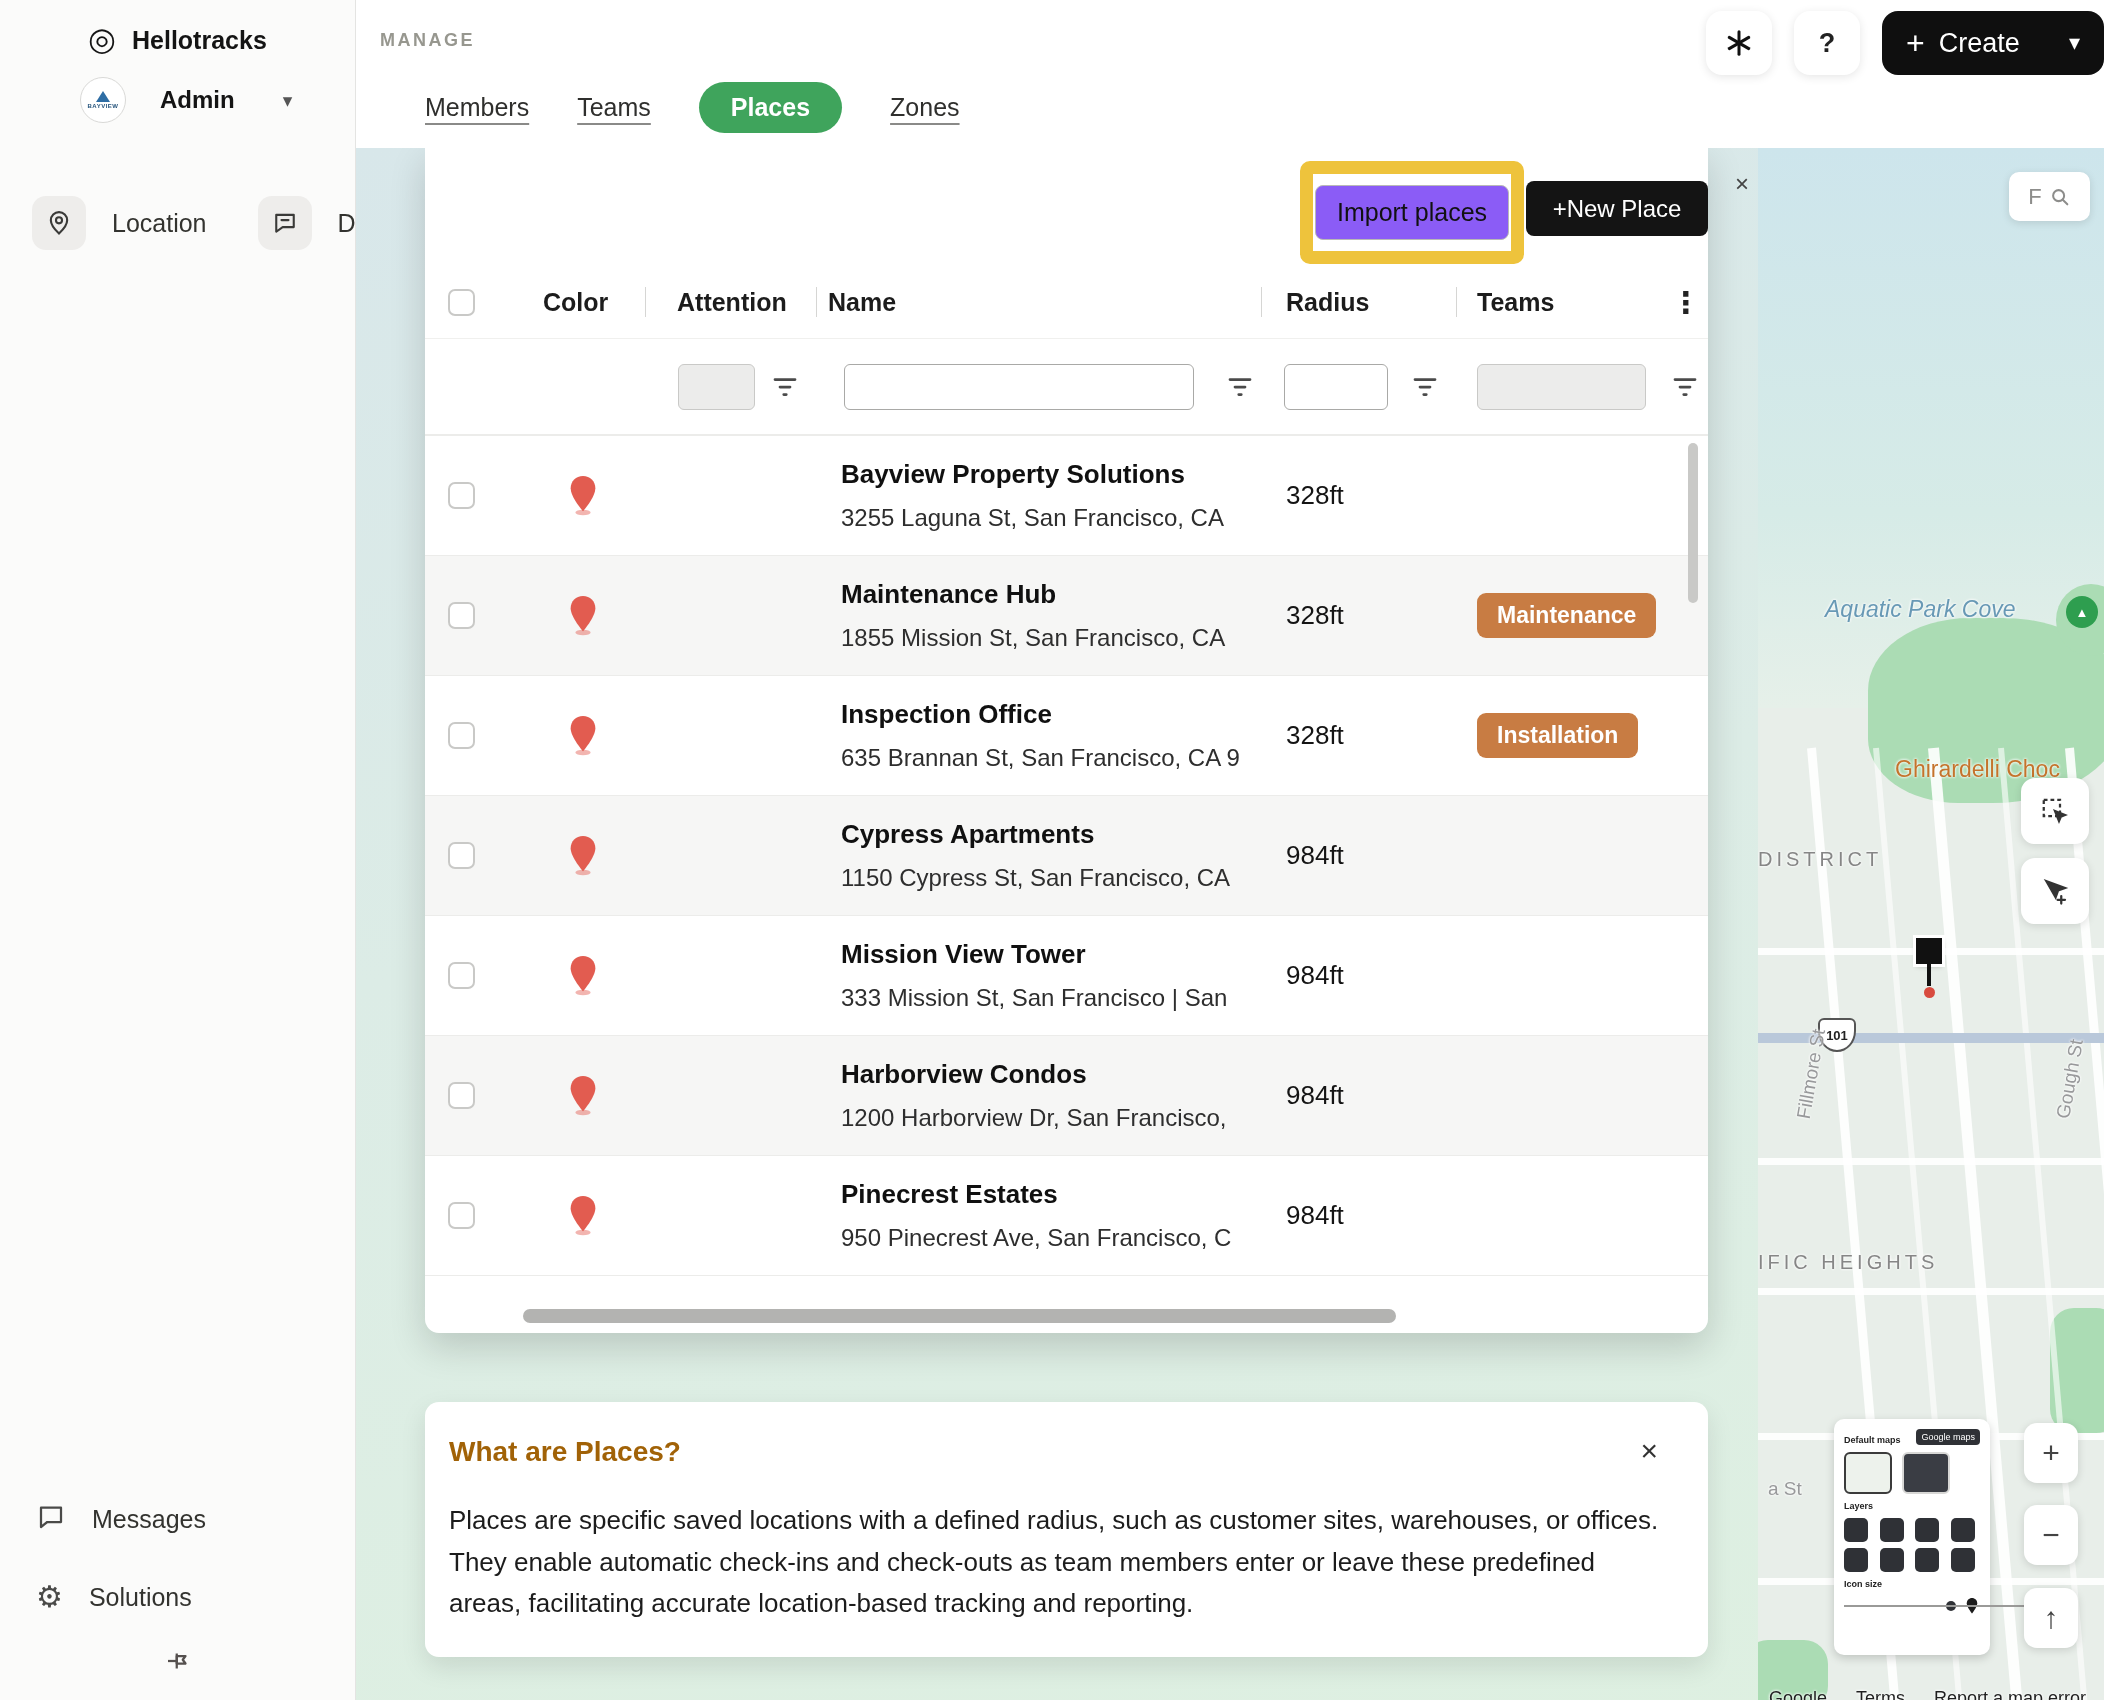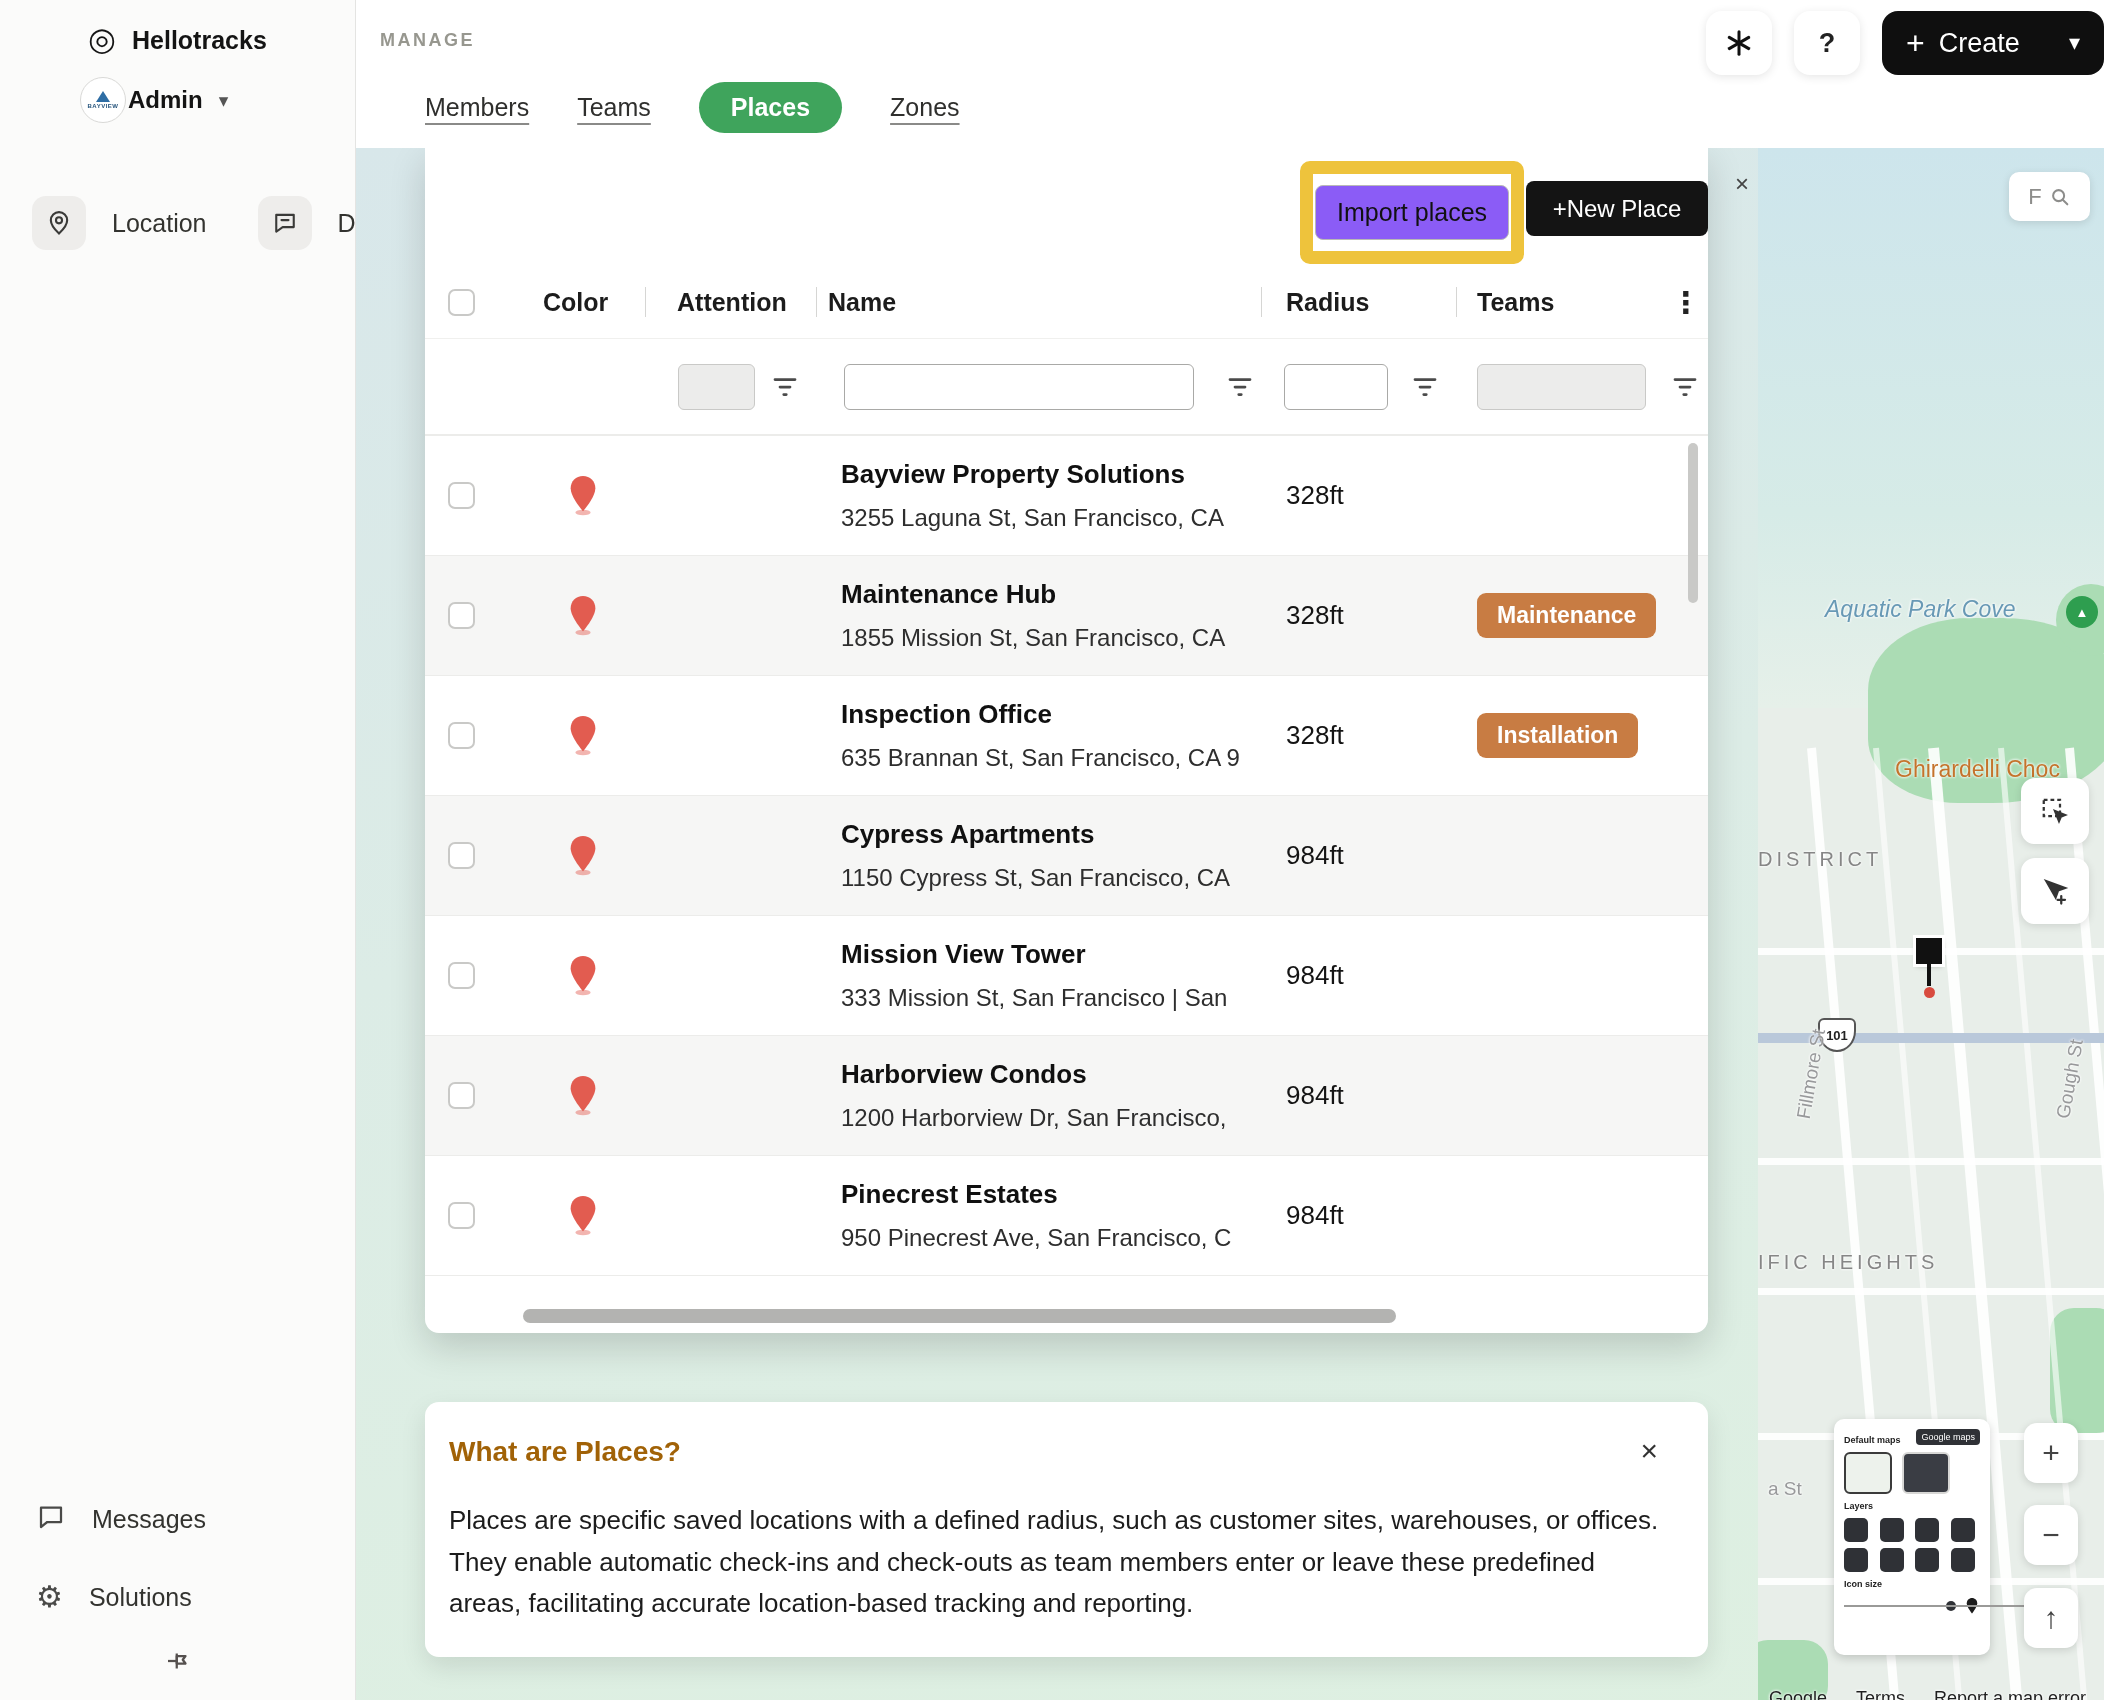--- a/index.html
+++ b/index.html
@@ -5,21 +5,21 @@
   *{box-sizing:border-box;margin:0;padding:0}
   body{font-family:"Liberation Sans","DejaVu Sans",sans-serif;background:#fff}
   .app{position:relative;width:2104px;height:1700px;display:flex;overflow:hidden;background:#fff}
 
   
   .sidebar{width:356px;min-width:356px;height:100%;background:#fbfbfa;border-right:1px solid #e4e4e2;display:flex;flex-direction:column}
   .brand-row{display:flex;align-items:center;gap:16px;padding:26px 30px 6px 86px;position:relative}
   .brand-logo{position:absolute;left:88px;top:20px;font-size:32px;color:#141414}
   .brand-row{padding-left:132px}
   .brand-name{font-size:25px;font-weight:700;color:#141414}
-  .admin-row{display:flex;align-items:center;gap:2px;padding:16px 30px 10px 80px}
+  .admin-row{display:flex;align-items:center;gap:34px;padding:16px 30px 10px 80px}
   .avatar{width:46px;height:46px;border-radius:50%;background:#fff;border:1px solid #d9d9d7;display:flex;flex-direction:column;align-items:center;justify-content:center;gap:1px}
   .sail{width:0;height:0;border-left:7px solid transparent;border-right:7px solid transparent;border-bottom:11px solid #2e6da4}
   .org-label{font-size:6px;letter-spacing:.5px;color:#26547c;font-weight:700}
   .admin-name{font-size:24px;font-weight:700;color:#141414}
   .admin-chevron{font-size:19px;color:#555;margin-left:14px}
   .nav{margin-top:52px;display:flex;flex-direction:row;gap:4px}
   .nav-item{display:flex;align-items:center;gap:26px;height:76px;margin:0 15px;border-radius:14px;padding-left:17px;cursor:pointer}
   .nav-item.active{background:#e7e6e3}
   .icon-box{width:54px;height:54px;border-radius:14px;background:#eeedeb;display:flex;align-items:center;justify-content:center}
   .nav-item.active .icon-box{background:#dcdbd8}

